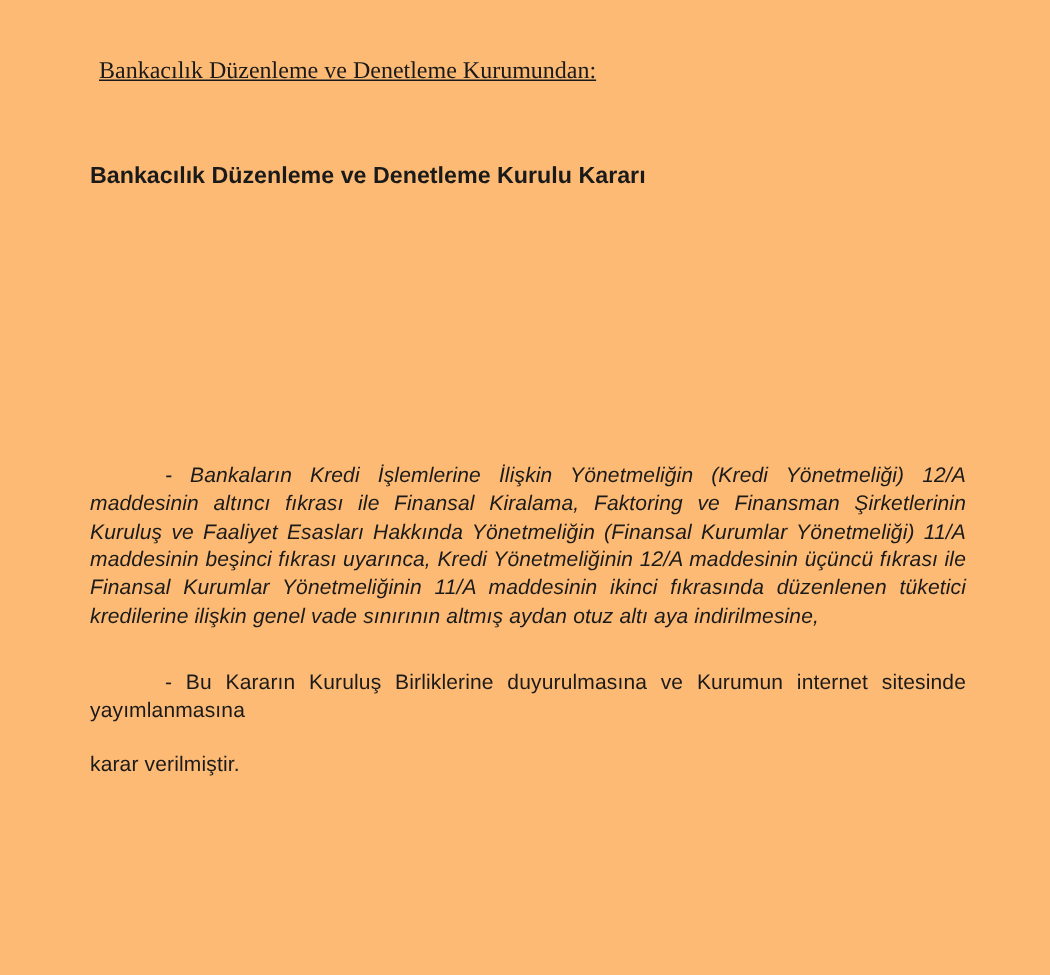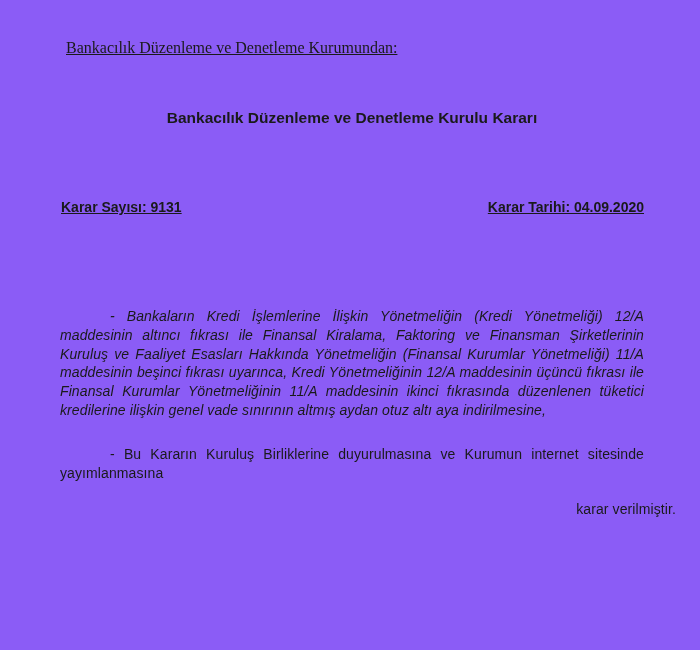--- a/index.html
+++ b/index.html
@@ -4,41 +4,41 @@
 <style>
   html, body {
     margin: 0;
     padding: 0;
     background: #ffffff;
   }
   .page {
     position: relative;
     width: 700px;
     height: 650px;
-    background: #8b5cf6;
+    background: #fdba74;
     color: #1a1a1a;
     font-family: "Liberation Sans", sans-serif;
     overflow: hidden;
   }
   .agency-line {
     position: absolute;
     left: 66px;
     top: 39px;
     font-family: "Liberation Serif", serif;
     font-size: 16px;
     line-height: 18px;
     text-decoration: underline;
     white-space: nowrap;
   }
   .doc-title {
     position: absolute;
     left: 60px;
     width: 584px;
     top: 109px;
-    text-align: center;
+    text-align: left;
     font-weight: bold;
     font-size: 15.5px;
     line-height: 18px;
   }
   .meta-row {
     position: absolute;
     left: 61px;
     width: 583px;
     top: 199px;
     display: flex;
@@ -58,35 +58,31 @@
     margin: 0;
     font-size: 14px;
     line-height: 18.8px;
     text-align: justify;
     letter-spacing: 0.1px;
   }
   .indent { text-indent: 50px; }
   .par-intro   { top: 251px; }
   .par-item1   { top: 307px; font-style: italic; }
   .par-item2   { top: 445px; }
-  .par-closing { top: 500px; text-align: right; margin-left: 32px; }
+  .par-closing { top: 500px; text-align: left; }
 </style>
 </head>
 <body>
 
 <div class="page">
 
   <div class="agency-line">Bankacılık Düzenleme ve Denetleme Kurumundan:</div>
 
   <div class="doc-title">Bankacılık Düzenleme ve Denetleme Kurulu Kararı</div>
 
-  <div class="meta-row">
-    <span class="meta">Karar Sayısı: 9131</span>
-    <span class="meta">Karar Tarihi: 04.09.2020</span>
-  </div>
 
 
   <p class="body-par indent par-item1">- Bankaların Kredi İşlemlerine İlişkin Yönetmeliğin (Kredi Yönetmeliği) 12/A maddesinin altıncı fıkrası ile Finansal Kiralama, Faktoring ve Finansman Şirketlerinin Kuruluş ve Faaliyet Esasları Hakkında Yönetmeliğin (Finansal Kurumlar Yönetmeliği) 11/A maddesinin beşinci fıkrası uyarınca, Kredi Yönetmeliğinin 12/A maddesinin üçüncü fıkrası ile Finansal Kurumlar Yönetmeliğinin 11/A maddesinin ikinci fıkrasında düzenlenen tüketici kredilerine ilişkin genel vade sınırının altmış aydan otuz altı aya indirilmesine,</p>
 
   <p class="body-par indent par-item2">- Bu Kararın Kuruluş Birliklerine duyurulmasına ve Kurumun internet sitesinde yayımlanmasına</p>
 
   <p class="body-par par-closing">karar verilmiştir.</p>
 
 </div>
 

